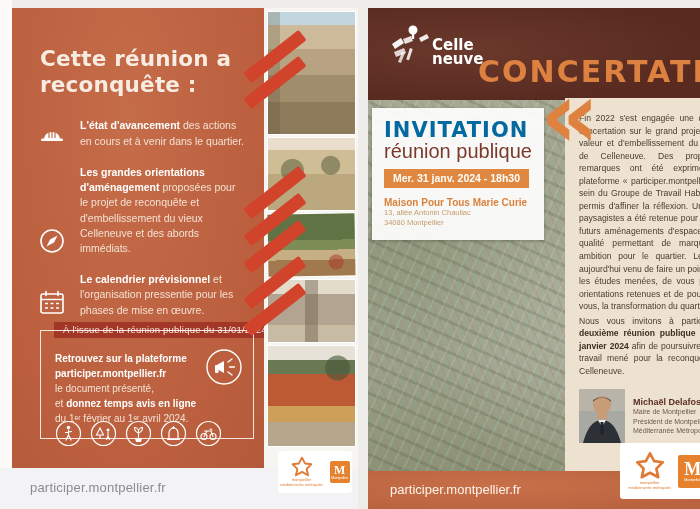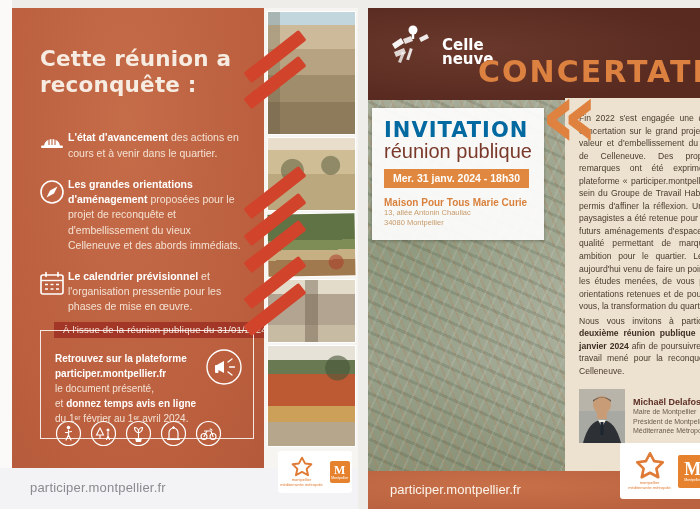--- a/index.html
+++ b/index.html
@@ -8,21 +8,21 @@
   .scan { position:absolute; inset:0; background:#efede9; }
   .edge-left { position:absolute; left:0; top:0; width:12px; height:509px; background:#fbfaf8; }
 
   
   .page-left { position:absolute; left:12px; top:8px; width:346px; height:460px; }
   .orange-area { position:absolute; left:0; top:0; width:252px; height:460px;
     background:radial-gradient(ellipse at 45% 25%, #c56c49 0%, #bb5f3e 70%, #b45a3a 100%); }
   .back-title { color:#f7ece2; font-family:"DejaVu Sans", sans-serif; font-weight:bold;
     font-size:21.5px; line-height:1.22; padding:38px 0 0 28px; letter-spacing:.2px; }
   .bullets { padding:20px 20px 0 24px; }
-  .bullet { display:flex; margin-bottom:16px; align-items:flex-start;margin-top:12px; }
+  .bullet { display:flex; gap:12px; margin-bottom:16px; align-items:flex-end; }
   .bullet .bicon { flex:0 0 32px; }
   .bullet-text { color:#f3e2d4; font-size:10.5px; line-height:1.45; }
   .bullet-text b { color:#ffffff; }
   .platform-wrap { position:absolute; left:28px; right:10px; top:322px; }
   .ribbon { position:absolute; left:14px; top:-8px; background:#a23727; color:#f6e7db;
     font-size:9.5px; padding:2px 9px 3px; letter-spacing:.2px; white-space:nowrap; }
   .platform-box { border:1px solid rgba(255,255,255,.85); padding:20px 12px 12px 14px; position:relative; }
   .pb-line { color:#f3e2d4; font-size:10px; line-height:1.5; }
   .pb-line.bold, .pb-line b { color:#fff; font-weight:bold; }
   .megaphone { position:absolute; right:9px; top:16px; }
@@ -72,21 +72,21 @@
   .aerial { position:absolute; left:0; top:92px; width:332px; height:371px;
     background-color:#98a189;
     background-image:
       repeating-linear-gradient(115deg, rgba(255,255,255,.09) 0 2px, transparent 2px 11px),
       repeating-linear-gradient(24deg, rgba(55,66,46,.16) 0 3px, transparent 3px 14px),
       repeating-linear-gradient(66deg, rgba(186,122,80,.22) 0 2px, transparent 2px 9px),
       radial-gradient(circle at 70% 55%, #adb3a0 0%, transparent 60%),
       linear-gradient(180deg,#a6ab97 0%,#8f9a80 40%,#9aa28c 70%,#8a9378 100%); }
   .mast { position:absolute; left:0; top:0; width:332px; height:92px;
     background:radial-gradient(ellipse at 30% 45%, #6b392c 0%, #582a20 75%); }
-  .celle-logo { position:absolute; left:18px; top:14px; display:flex; align-items:flex-end; gap:10px; }
+  .celle-logo { position:absolute; left:18px; top:14px; display:flex; align-items:flex-end; gap:0; }
   .celle-text { color:#fff; font-family:"DejaVu Sans", sans-serif; font-weight:bold;
     font-size:15px; line-height:.95; padding-bottom:8px; }
   .concertation { position:absolute; left:110px; top:46px; color:#dc8140;
     font-family:"DejaVu Sans", sans-serif; font-weight:bold; font-size:30px;
     letter-spacing:2px; white-space:nowrap; }
 
   .invite-card { position:absolute; left:4px; top:100px; width:172px; background:rgba(255,255,255,.93);
     padding:10px 10px 12px 12px; box-shadow:0 1px 3px rgba(0,0,0,.25); }
   .invite-title { color:#0369a1; font-family:"DejaVu Sans", sans-serif; font-weight:bold;
     font-size:21px; letter-spacing:1px; }

